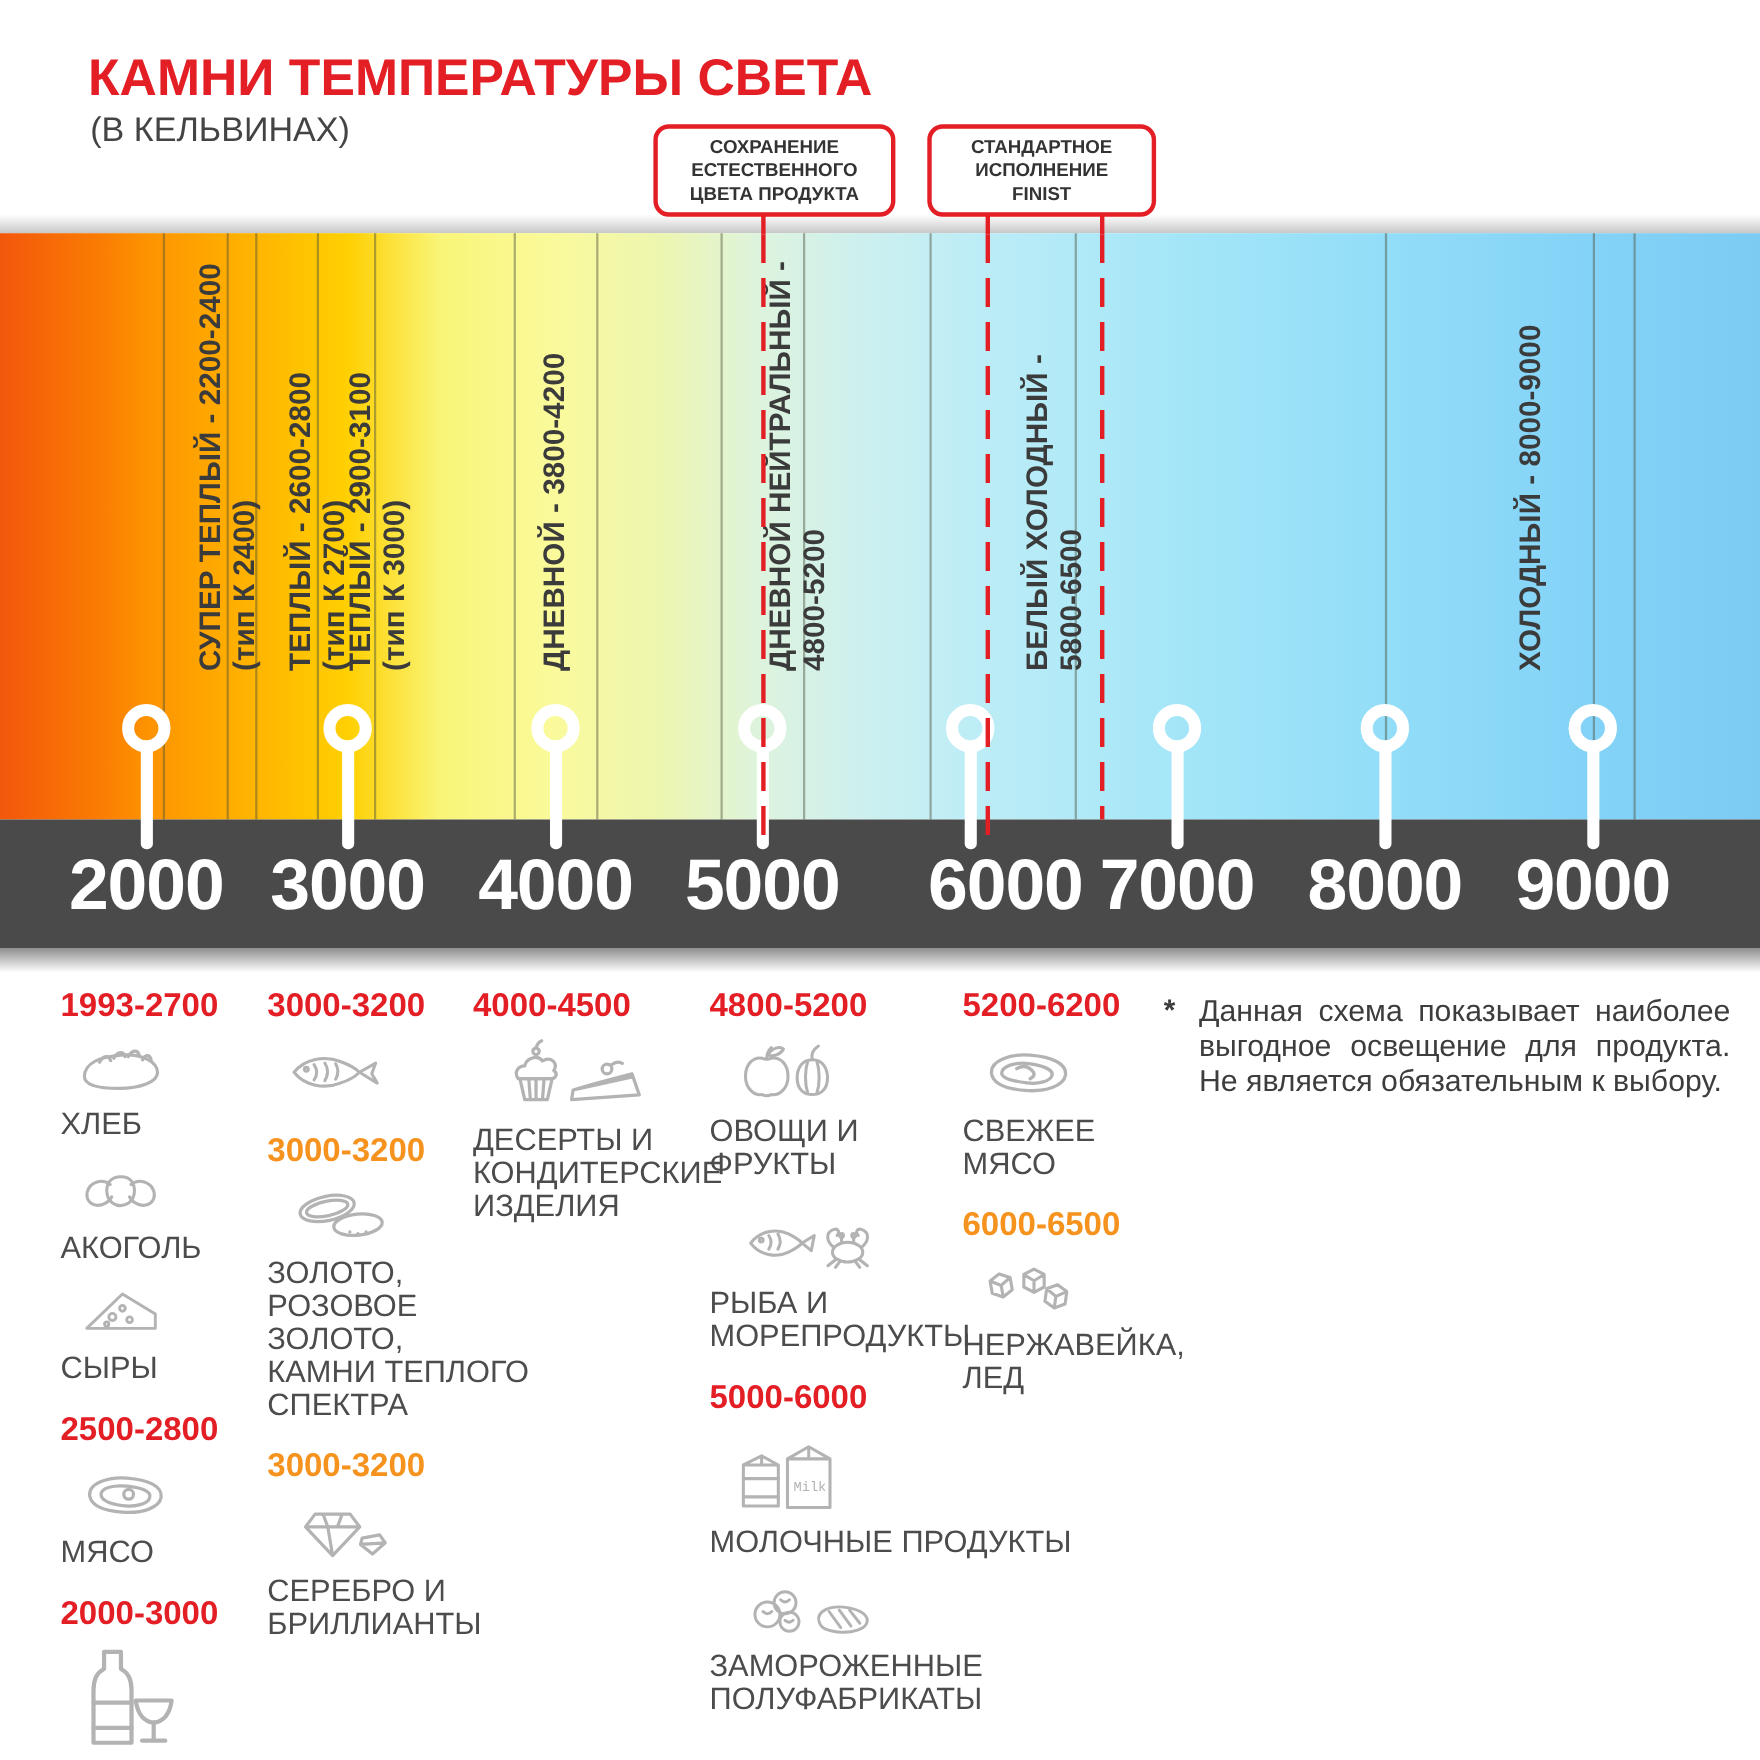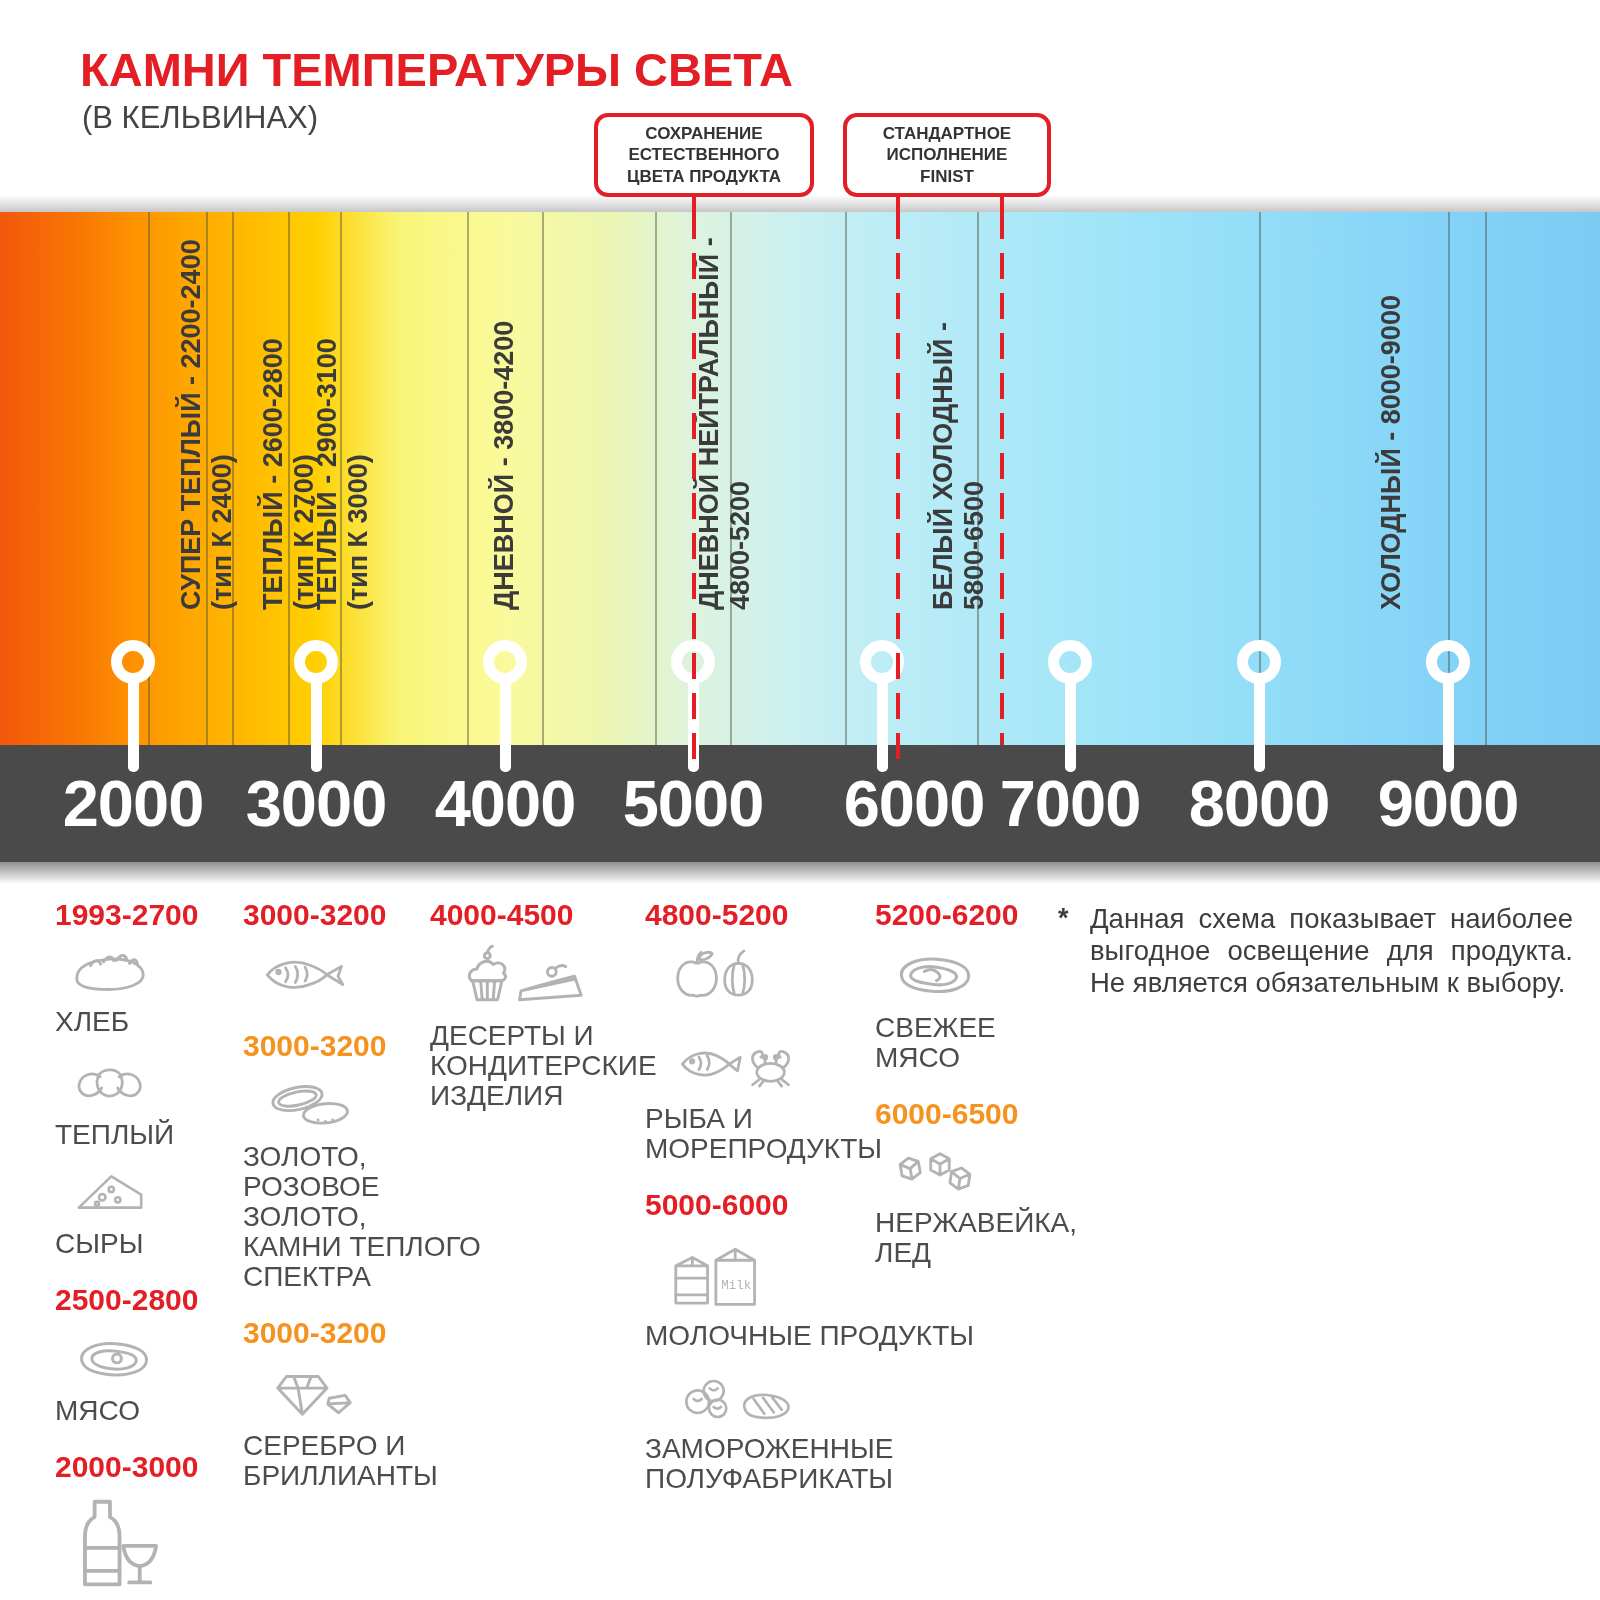--- a/index.html
+++ b/index.html
@@ -157,21 +157,21 @@
         <path d="M14,48 C14,31 34,23 60,21 C86,19 106,29 106,43 C106,55 84,63 58,63 C32,63 14,59 14,48 Z"></path>
         <path d="M33,30 c5,-9 12,-9 14,-2 M51,25 c5,-9 12,-9 14,-2 M69,23 c5,-9 12,-9 14,-2 M87,27 c4,-7 9,-7 11,0"></path>
       </svg></span>
     <div class="item-label pre">ХЛЕБ</div>
     <span class="icon-box">
       <svg width="110" height="56" viewBox="0 0 120 80" class="ic">
         <path d="M45,30 C52,22 68,22 74,30 C80,40 78,52 70,58 C62,63 56,63 49,58 C41,52 39,40 45,30 Z"></path>
         <path d="M46,34 C36,26 20,30 16,44 C14,56 24,64 36,60 C42,58 46,54 48,50"></path>
         <path d="M73,34 C83,26 99,30 103,44 C105,56 95,64 83,60 C77,58 73,54 71,50"></path>
       </svg></span>
-    <div class="item-label pre">ТЕПЛЫЙ</div>
+    <div class="item-label pre">АКОГОЛЬ</div>
     <span class="icon-box">
       <svg width="110" height="52" viewBox="0 0 120 80" class="ic">
         <path d="M12,64 L62,16 L108,44 L108,64 Z"></path>
         <circle cx="48" cy="48" r="5"></circle>
           <circle cx="72" cy="52" r="4"></circle>
           <circle cx="62" cy="36" r="4"></circle>
           <circle cx="40" cy="58" r="3"></circle>
       </svg></span>
     <div class="item-label pre">СЫРЫ</div>
   </div>
@@ -261,20 +261,22 @@
     <div class="range red">4800-5200</div>
     <span class="icon-box">
       <svg width="140" height="58" viewBox="0 0 140 84" class="ic">
         <path d="M38,26 C26,24 16,34 16,50 C16,66 28,76 38,74 C42,76 46,76 50,74 C60,76 72,66 72,50 C72,34 62,24 50,26 C46,28 42,28 38,26 Z"></path>
         <path d="M44,26 C44,20 46,16 50,12"></path>
         <path d="M46,22 C50,12 62,10 66,14 C62,22 52,24 46,22 Z"></path>
         <path d="M104,28 C90,28 84,40 84,52 C84,66 92,74 104,74 C116,74 124,66 124,52 C124,40 118,28 104,28 Z"></path>
         <path d="M98,30 C94,42 94,60 98,72 M110,30 C114,42 114,60 110,72"></path>
         <path d="M104,28 C102,20 106,14 112,10"></path>
       </svg></span>
+    <div class="item-label pre">ОВОЩИ И
+ФРУКТЫ</div>
   </div>
   <div class="group">
     <span class="icon-box">
       <svg width="185" height="62" viewBox="0 0 180 90" class="ic">
         <path d="M10,48 C22,32 44,28 60,36 C70,41 76,46 78,48 C76,50 70,55 60,60 C44,68 22,64 10,48 Z"></path>
         <path d="M78,48 L94,38 L90,58 Z"></path>
           <circle cx="24" cy="44" r="2.5"></circle>
         <path d="M34,38 q6,9 0,18 M46,36 q6,10 0,20"></path>
         <ellipse cx="138" cy="60" rx="20" ry="13"></ellipse>
         <path d="M130,48 V40 M146,48 V40"></path>

